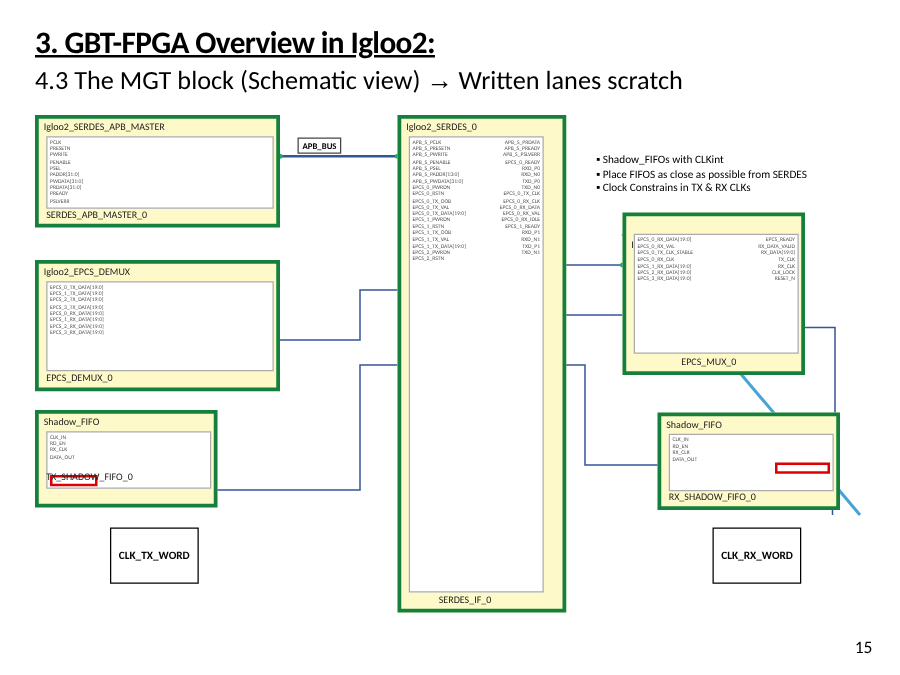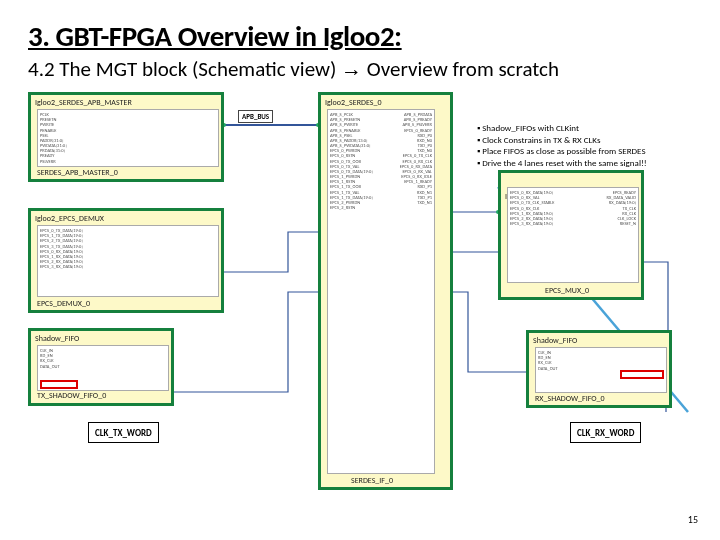--- a/index.html
+++ b/index.html
@@ -1,51 +1,50 @@
 <!DOCTYPE html>
 <html><head>
 <meta charset="utf-8">
 <style>
   * { box-sizing: border-box; margin: 0; padding: 0; }
   html, body { width: 720px; height: 540px; font-family: Calibri, Arial, sans-serif; background: #fff; }
   .slide { position: relative; width: 720px; height: 540px; padding: 18px 28px; }
-  .title { font-size: 29px; font-weight: 700; text-decoration: underline; letter-spacing: -0.5px; }
+  .title { font-size: 25px; font-weight: 700; text-decoration: underline; letter-spacing: -0.5px; }
   .subtitle { font-size: 21px; margin-top: 2px; }
   .arrow-sym { font-family: Arial, sans-serif; }
   .diagram { position: absolute; left: 28px; top: 92px; width: 670px; height: 400px; }
   .block { position: absolute; border: 3px solid #15803d; background: #fdf9c8; }
   .block-label { position: absolute; font-size: 8px; color: #222; }
   .inner { position: absolute; background: #fff; border: 1px solid #aaa; }
   .pinlist { position: absolute; font-size: 4.5px; color: #555; line-height: 1.15; }
   .bus-label { position: absolute; font-size: 7px; font-weight: 700; border: 1px solid #444; padding: 1px 3px; background: #fff; }
-  .sticker { position: absolute; background: #fff; border: 1px solid #000; font-size: 9px; font-weight: 700; padding: 4px 6px; }
+  .sticker { position: absolute; background: #fff; border: 1px solid #000; font-size: 9px; font-weight: 700; padding: 16px 6px; }
   .redbox { position: absolute; border: 2px solid #d00; }
   .recs { position: absolute; top: 92px; right: 26px; width: 225px; font-size: 9px; line-height: 1.3; }
   .recs .hdr { font-weight: 700; }
   .recs ul { list-style: none; padding-left: 8px; margin-top: 30px; }
   .recs li::before { content: "▪  "; }
-  .pagenum { position: absolute; right: 22px; bottom: 14px; font-size: 10px; color: #000000; }
+  .pagenum { position: absolute; right: 22px; bottom: 14px; font-size: 14px; color: #000000; }
   svg.wires { position: absolute; inset: 0; pointer-events: none; }
   .port-dot { fill: #2a6; }
 </style>
 </head>
 <body>
 
 <div class="slide">
   <div class="title">3. GBT-FPGA Overview in Igloo2:</div>
   <div class="subtitle">
-    <span>4.2 The MGT block (Schematic view) </span><span class="arrow-sym">→</span><span> Overview from scratch</span>
+    <span>4.3 The MGT block (Schematic view) </span><span class="arrow-sym">→</span><span> Written lanes scratch</span>
   </div>
 
   <div class="recs">
     <ul>
       <li>Shadow_FIFOs with CLKint</li>
+      <li>Place FIFOS as close as possible from SERDES</li>
       <li>Clock Constrains in TX &amp; RX CLKs</li>
-      <li>Place FIFOS as close as possible from SERDES</li>
-      <li>Drive the 4 lanes reset with the same signal!!</li>
     </ul>
   </div>
 
   <div class="diagram">
 
     <svg class="wires" width="670" height="400">
       <polyline points="196,33 290,33" stroke="#359" stroke-width="2" fill="none"></polyline>
       <polyline points="196,180 260,180 260,140 290,140" stroke="#359" stroke-width="1.2" fill="none"></polyline>
       <polyline points="145,300 260,300 260,200 290,200" stroke="#359" stroke-width="1.2" fill="none"></polyline>
       <polyline points="410,120 470,120" stroke="#359" stroke-width="1.2" fill="none"></polyline>
@@ -101,21 +100,21 @@
       <div class="block-label" style="left:4px;top:2px">Shadow_FIFO</div>
       <div class="inner" style="left:6px;top:14px;width:132px;height:46px">
         <div class="pinlist" style="left:2px;top:2px">
             <div>CLK_IN</div>
             <div>RD_EN</div>
             <div>RX_CLK</div>
             <div>DATA_OUT</div>
           </div>
         <div class="redbox" style="left:2px;top:34px;width:38px;height:9px"></div>
       </div>
-      <div class="block-label" style="left:6px;bottom:3px">TX_SHADOW_FIFO_0</div>
+      <div class="block-label" style="left:6px;bottom:16px">TX_SHADOW_FIFO_0</div>
     </div>
     <div class="sticker" style="left:60px;top:330px">CLK_TX_WORD</div>
 
     <div class="block" style="left:290px;top:0;width:135px;height:398px">
       <div class="block-label" style="left:4px;top:2px">Igloo2_SERDES_0</div>
       <div class="inner" style="left:6px;top:14px;width:108px;height:365px">
         <div class="pinlist" style="left:2px;top:2px">
             <div>APB_S_PCLK</div>
             <div>APB_S_PRESETN</div>
             <div>APB_S_PWRITE</div>

